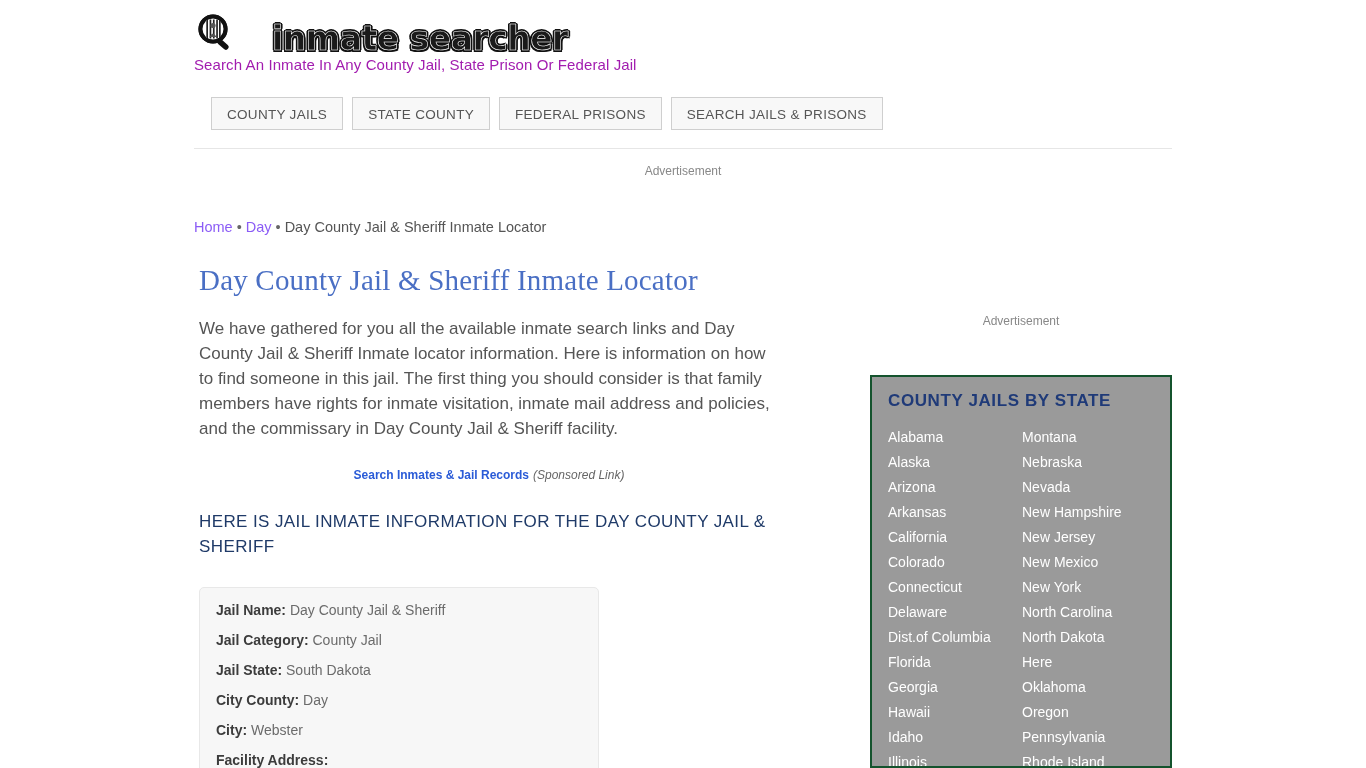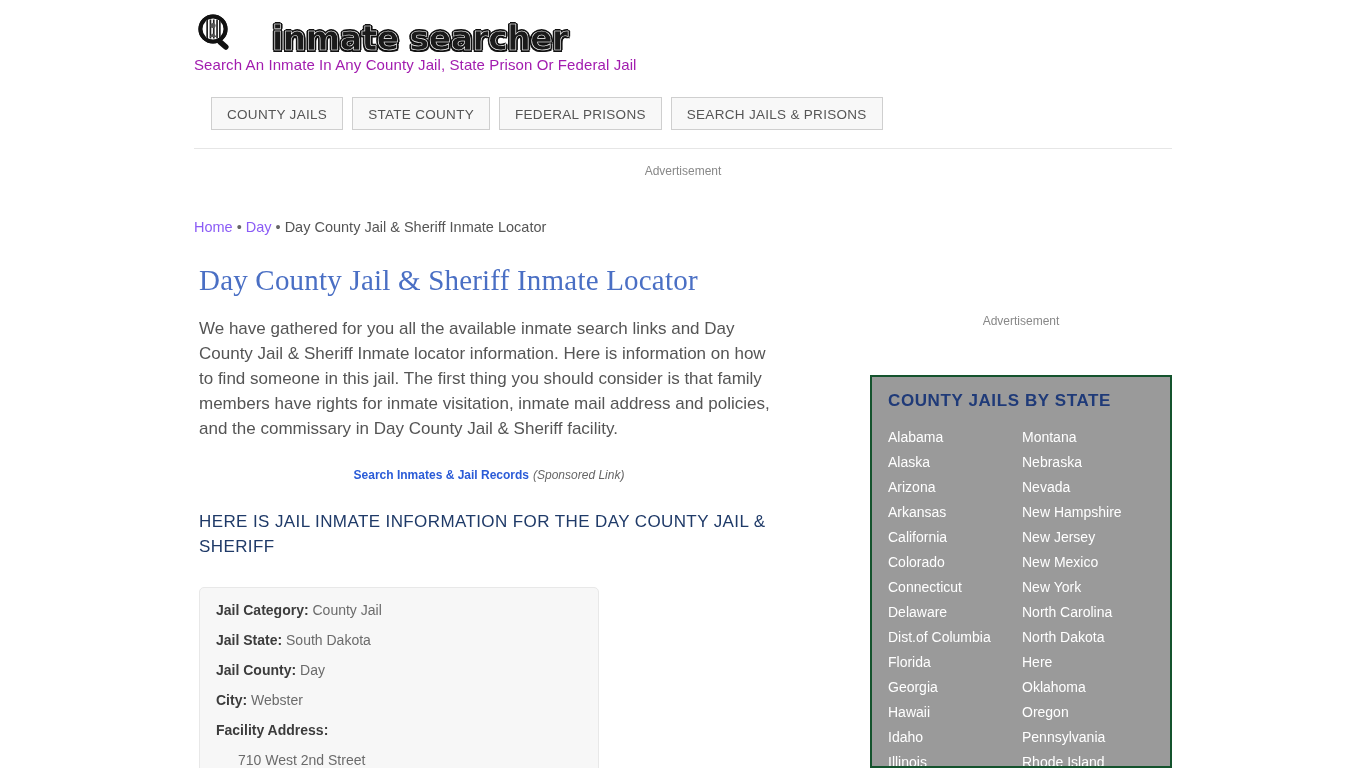--- a/index.html
+++ b/index.html
@@ -298,29 +298,33 @@
     <p class="intro">We have gathered for you all the available inmate search links and Day County Jail &amp; Sheriff Inmate locator information. Here is information on how to find someone in this jail. The first thing you should consider is that family members have rights for inmate visitation, inmate mail address and policies, and the commissary in Day County Jail &amp; Sheriff facility.</p>
 
     <div class="sponsored">
       <a href="#">Search Inmates &amp; Jail Records</a><span class="note">(Sponsored Link)</span>
     </div>
 
     <h2 class="section-title">HERE IS JAIL INMATE INFORMATION FOR THE DAY COUNTY JAIL &amp; SHERIFF</h2>
 
     <div class="info-box">
       <div class="info-row">
+        <b>Jail Name:</b>
+        <span>Day County Jail &amp; Sheriff</span>
+      </div>
+      <div class="info-row">
         <b>Jail Category:</b>
         <span>County Jail</span>
       </div>
       <div class="info-row">
         <b>Jail State:</b>
         <span>South Dakota</span>
       </div>
       <div class="info-row">
-        <b>Jail County:</b>
+        <b>City County:</b>
         <span>Day</span>
       </div>
       <div class="info-row">
         <b>City:</b>
         <span>Webster</span>
       </div>
       <div class="info-row">
         <b>Facility Address:</b>
       </div>
       <div class="info-addr">710 West 2nd Street</div>

